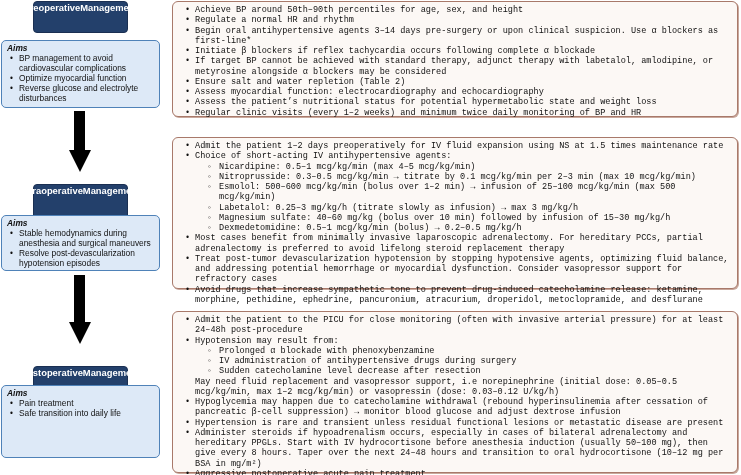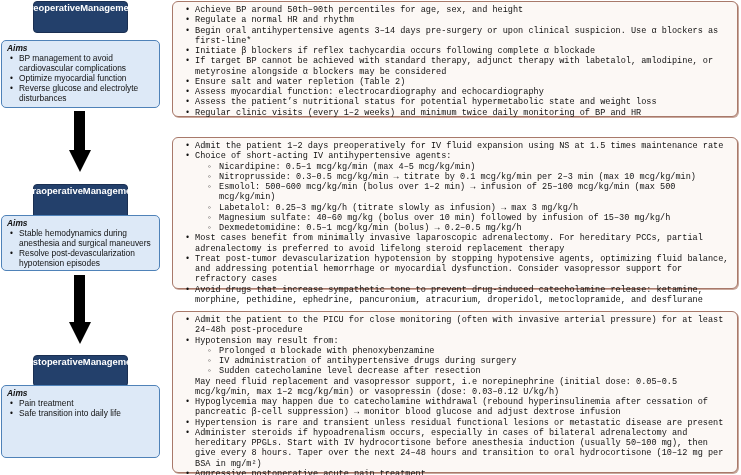--- a/index.html
+++ b/index.html
@@ -104,21 +104,21 @@
         <li>Magnesium sulfate: 40–60 mg/kg (bolus over 10 min) followed by infusion of 15–30 mg/kg/h</li>
         <li>Dexmedetomidine: 0.5–1 mcg/kg/min (bolus) → 0.2–0.5 mg/kg/h</li>
       </ul>
     </li>
     <li>Most cases benefit from minimally invasive laparoscopic adrenalectomy. For hereditary PCCs, partial adrenalectomy is preferred to avoid lifelong steroid replacement therapy</li>
     <li>Treat post-tumor devascularization hypotension by stopping hypotensive agents, optimizing fluid balance, and addressing potential hemorrhage or myocardial dysfunction. Consider vasopressor support for refractory cases</li>
     <li>Avoid drugs that increase sympathetic tone to prevent drug-induced catecholamine release: ketamine, morphine, pethidine, ephedrine, pancuronium, atracurium, droperidol, metoclopramide, and desflurane</li>
   </ul>
 </div>
 
-<div class="stage-header" style="top:355px;height:32px;justify-content:center;">
+<div class="stage-header" style="top:366px;height:32px;justify-content:center;">
   <span>Postoperative</span>
   <span>Management</span>
 </div>
 <div class="aims-box" style="top:385px;height:73px;">
   <div class="aims-title">Aims</div>
   <ul class="aims-list">
     <li>Pain treatment</li>
     <li>Safe transition into daily life</li>
   </ul>
 </div>

